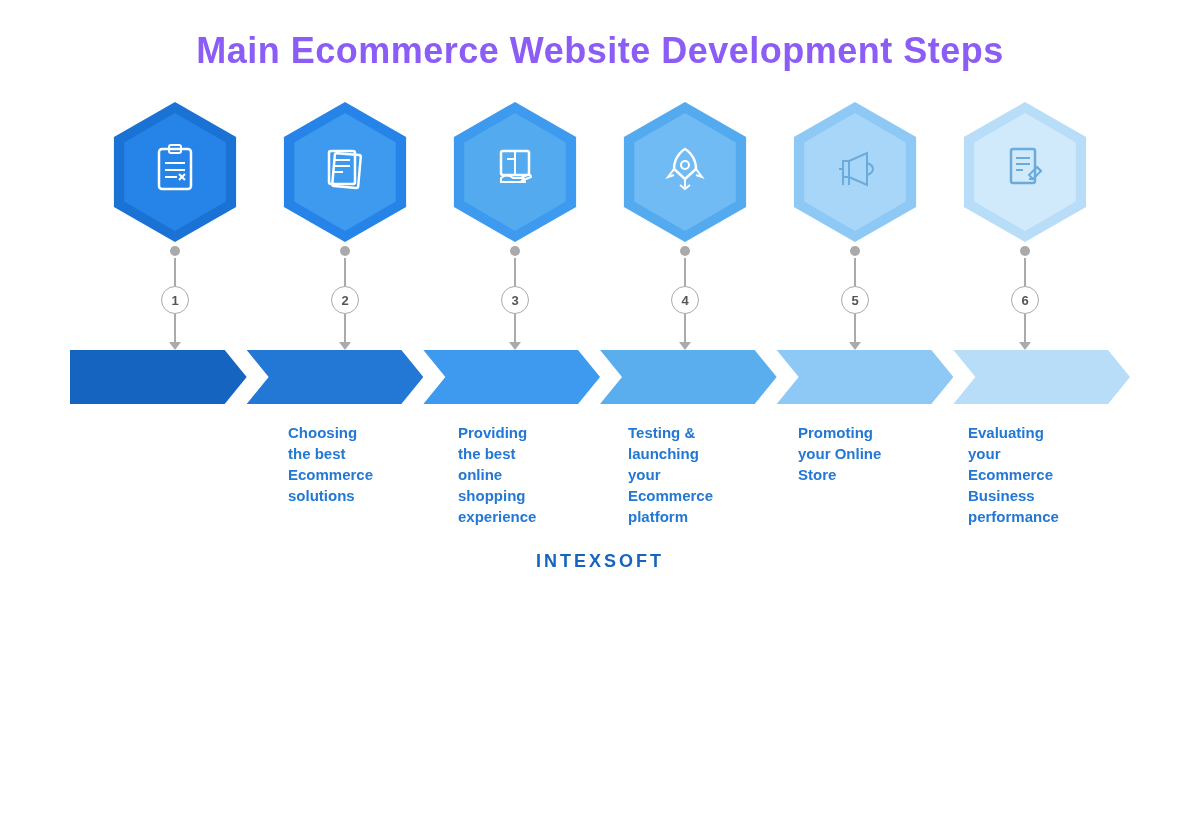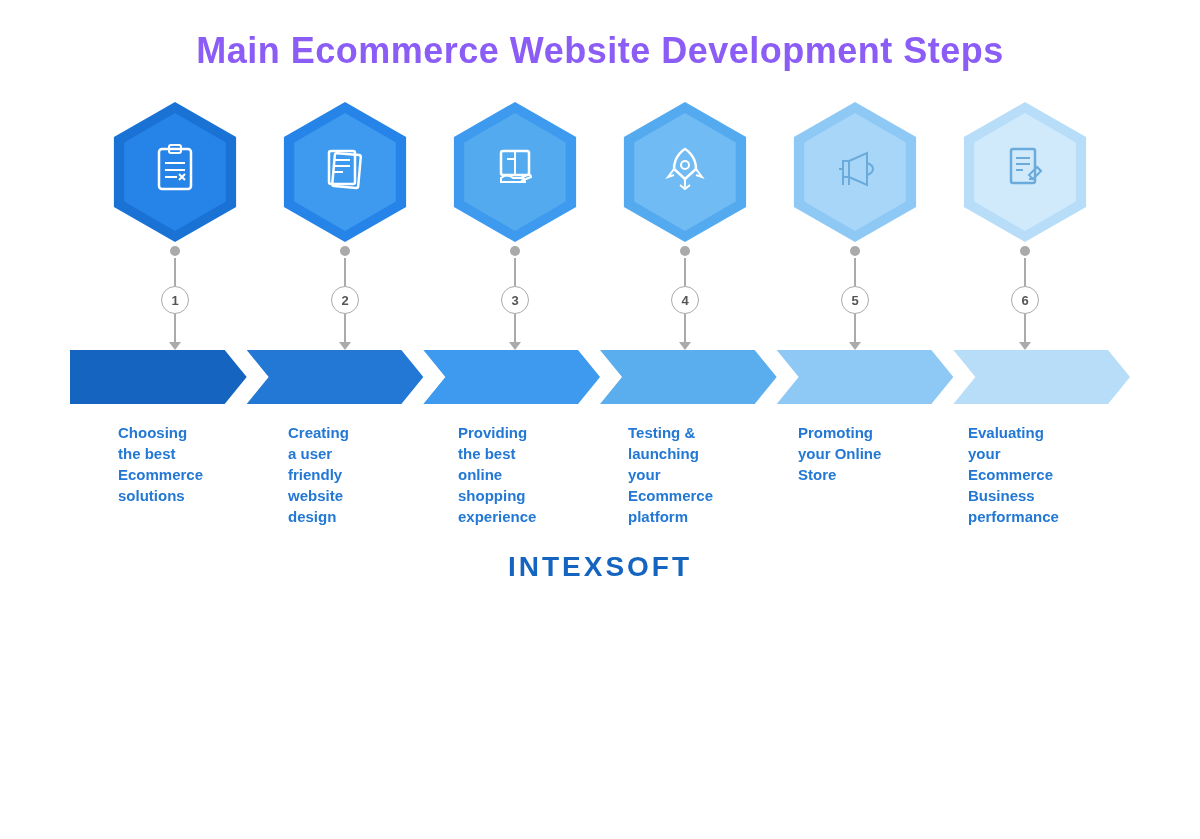--- a/index.html
+++ b/index.html
@@ -184,21 +184,21 @@
       line-height: 1.4;
       color: #2278d4;
     }
     .logo-area {
       margin-top: 24px;
       display: flex;
       justify-content: center;
       align-items: center;
     }
     .logo-text {
-      font-size: 28px;
+      font-size: 18px;
       font-weight: 900;
       color: #1565c0;
       letter-spacing: 3px;
       font-family: 'Segoe UI', Arial, sans-serif;
     }
   </style>
 </head>
 <body>
 
 <h1>Main Ecommerce Website Development Steps</h1>
@@ -396,23 +396,20 @@
     <div class="arrow-segment arrow-seg-6">
       <div class="arrow-chevron"></div>
     </div>
   </div>
 
   <div class="labels-row">
     <div class="label-item">
       Choosing<br>the best<br>Ecommerce<br>solutions
     </div>
     <div class="label-item">
-      Creating<br>a user<br>friendly<br>website<br>design
-    </div>
-    <div class="label-item">
       Providing<br>the best<br>online<br>shopping<br>experience
     </div>
     <div class="label-item">
       Testing &amp;<br>launching<br>your<br>Ecommerce<br>platform
     </div>
     <div class="label-item">
       Promoting<br>your Online<br>Store
     </div>
     <div class="label-item">
       Evaluating<br>your<br>Ecommerce<br>Business<br>performance

